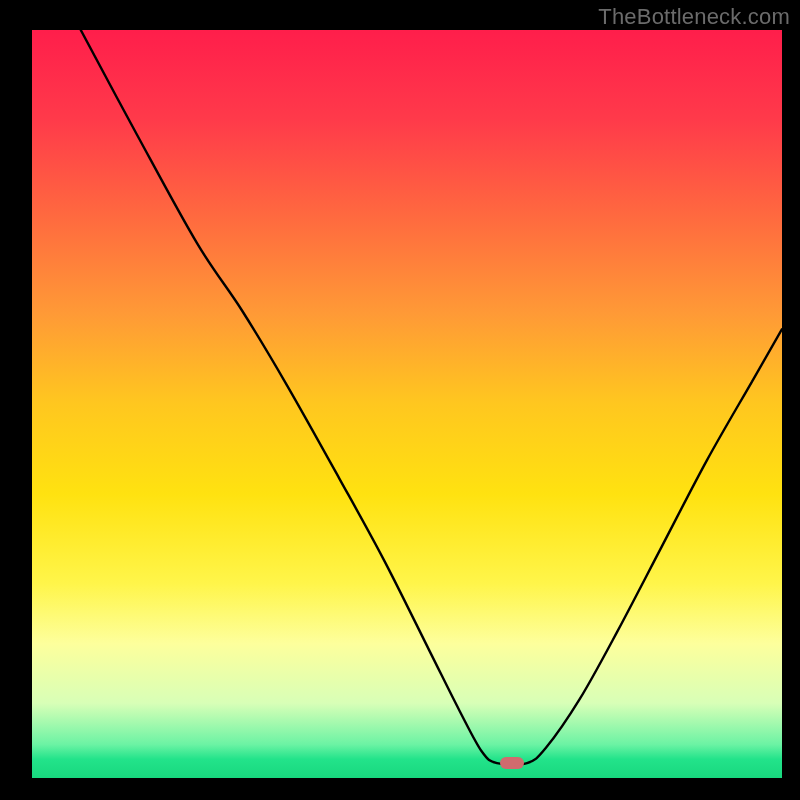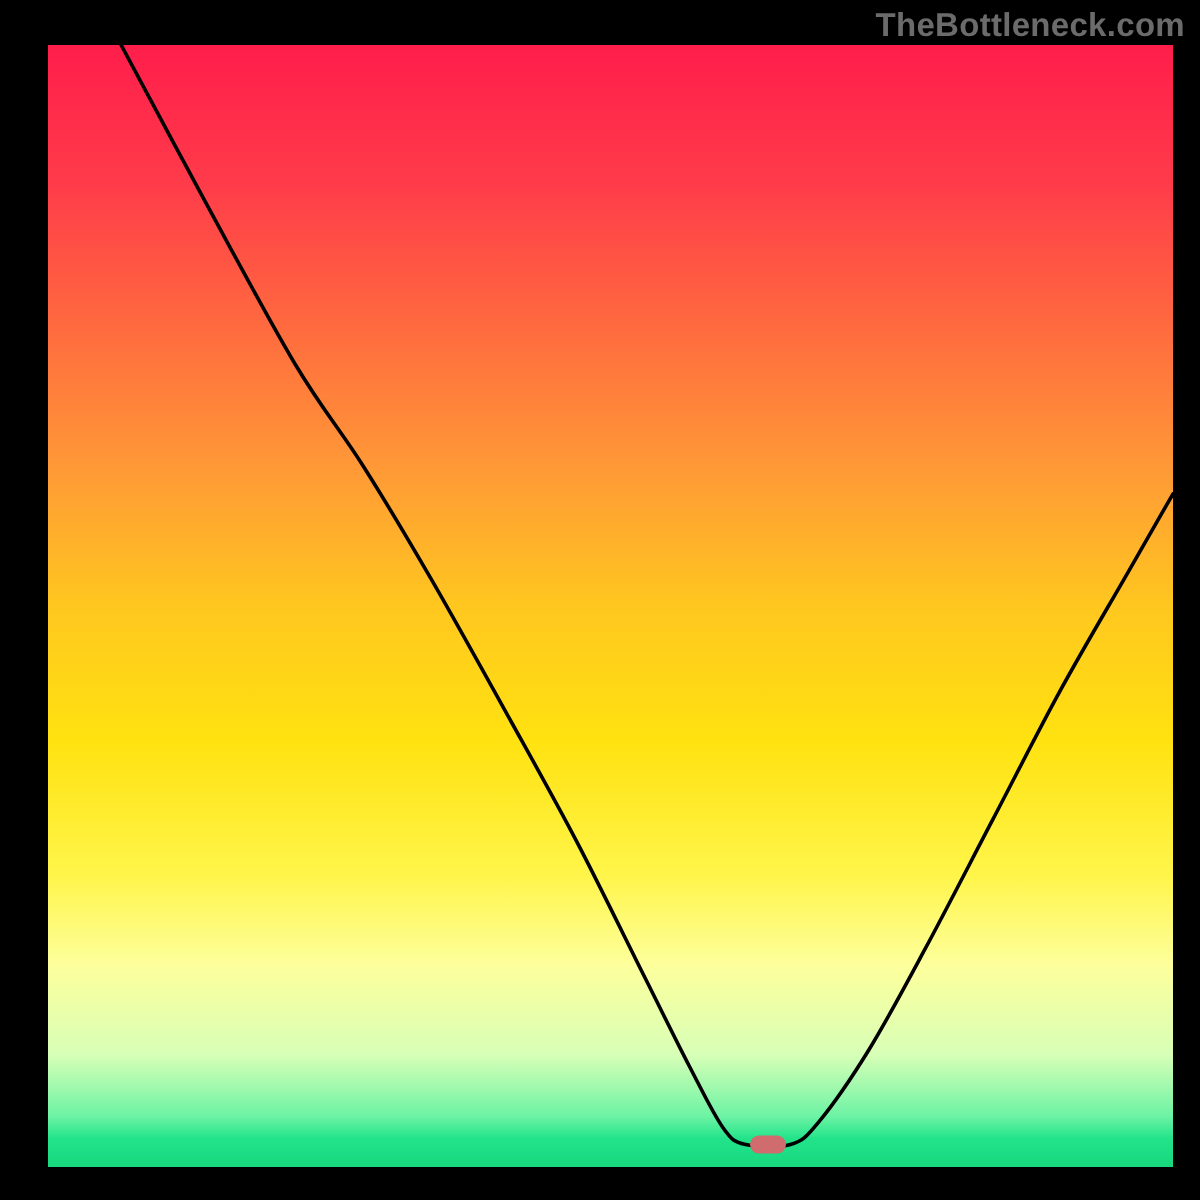--- a/index.html
+++ b/index.html
@@ -15,21 +15,21 @@
     width: 800px;
     height: 800px;
     background: #000;
   }
   .watermark {
     position: absolute;
     top: 4px;
     right: 10px;
     font-family: Arial, Helvetica, sans-serif;
     font-size: 22px;
-    font-weight: 700;
+    font-weight: 400;
     color: #6b6b6b;
     letter-spacing: 0.2px;
     z-index: 5;
   }
   svg.plot {
     position: absolute;
     left: 0;
     top: 0;
   }
 </style>

